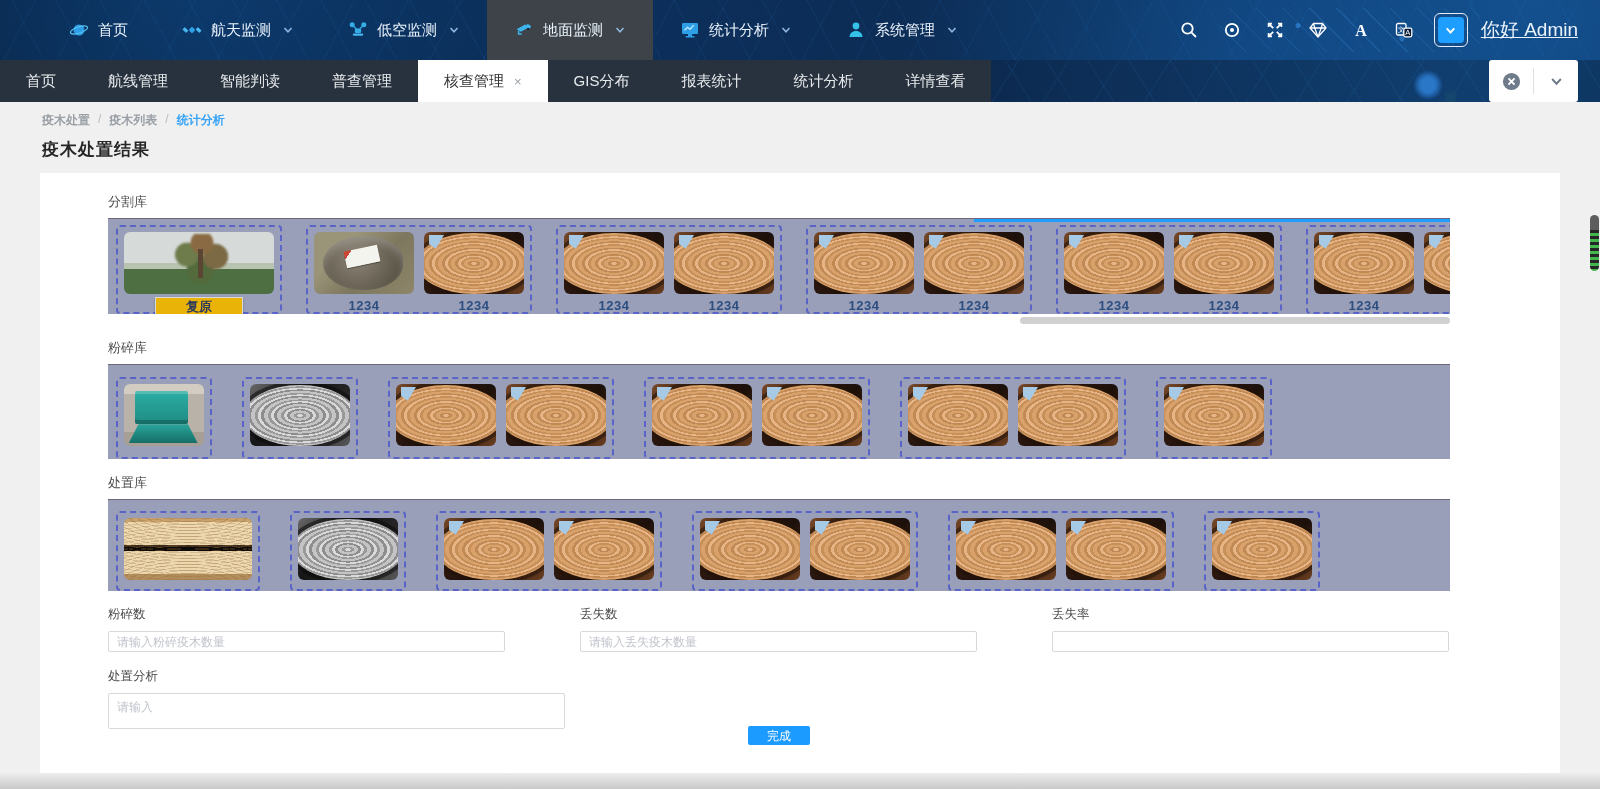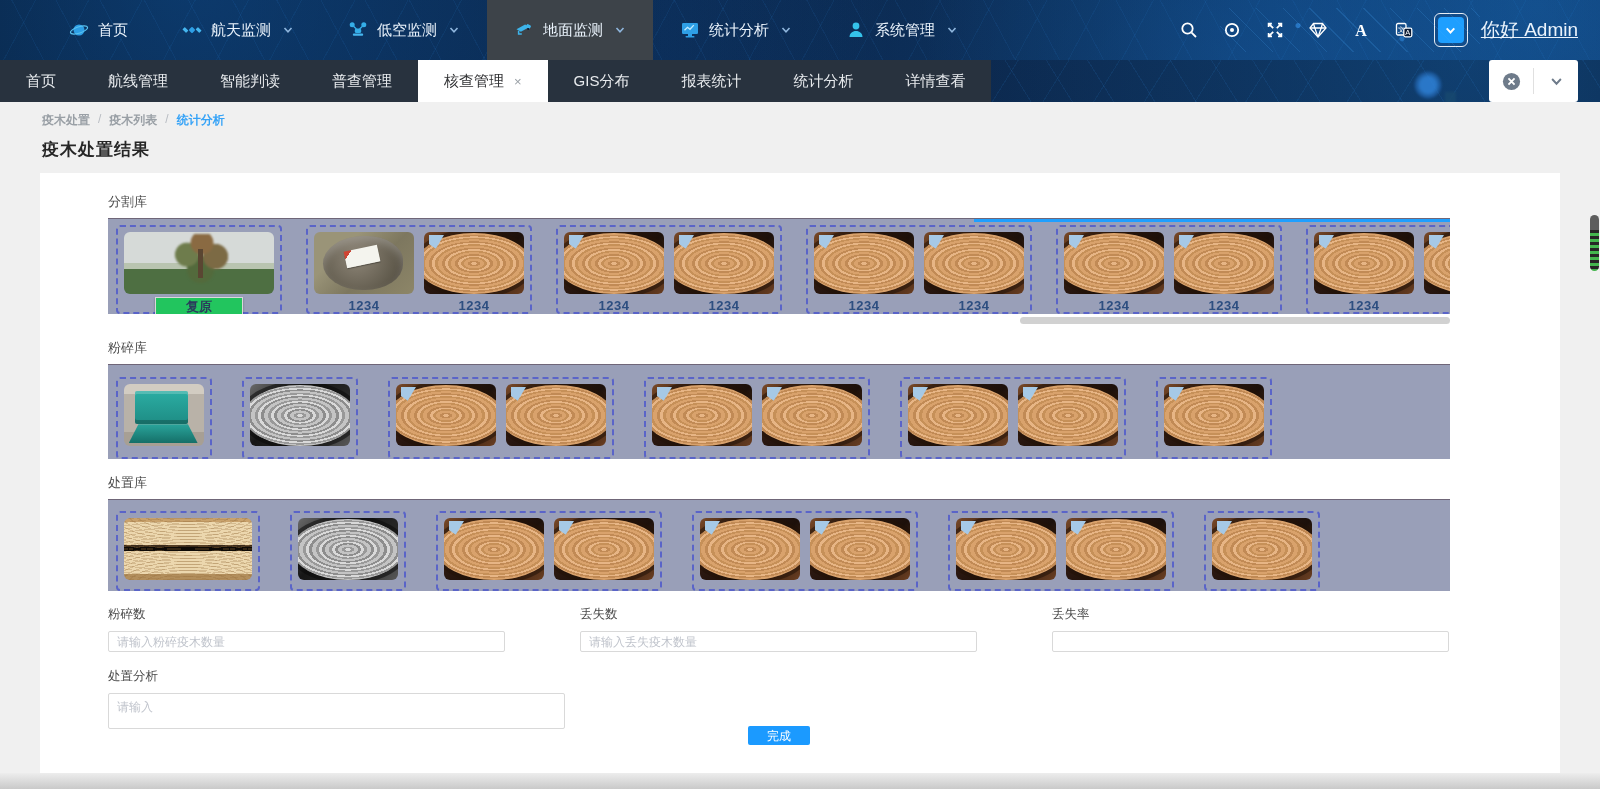--- a/index.html
+++ b/index.html
@@ -74,21 +74,21 @@
           display:flex; gap:24px; padding:6px 0 0 8px; overflow:hidden; }
   .band.s0 { height:96px; }
   .band.s1 { height:95px; padding-top:12px; gap:30px; }
   .band.s2 { height:92px; padding-top:11px; gap:30px; }
   .band-topline { position:absolute; top:0; right:0; width:476px; height:3px; background:#1e9fff; z-index:3; }
   .hbar { position:relative; width:430px; height:7px; border-radius:4px; background:#d1d1d1; margin:3px 0 0 912px; }
 
   .group { border:2px dashed #5a64c8; border-radius:4px; padding:5px 6px; display:flex; gap:10px; align-items:flex-start; flex:none; }
   .cell { display:flex; flex-direction:column; }
   .num { font-size:13px; font-weight:bold; color:#2d4e80; text-align:center; margin-top:4px; letter-spacing:.5px; }
-  .restore-btn { margin:3px auto 0; width:88px; height:20px; background:#22c55e; border:1px solid #d9d9d9;
+  .restore-btn { margin:3px auto 0; width:88px; height:20px; background:#eab308; border:1px solid #d9d9d9;
       color:#2b3a5c; font-weight:bold; font-size:13px; line-height:18px; text-align:center;
       box-shadow:0 1px 2px rgba(0,0,0,.3); cursor:pointer; }
 
   
   .thumb { height:62px; border-radius:6px; position:relative; overflow:hidden; flex:none; }
   .t-log { width:100px; background:linear-gradient(135deg,#7a4a28,#2a1710 35%,#1c100a 62%,#6b3f22); }
   .t-log::before { content:""; position:absolute; left:5%; top:5%; width:15%; height:22%;
       background:#a6c9e6; clip-path:polygon(0 0,100% 0,45% 100%,0 65%); z-index:2; }
   .t-log::after { content:""; position:absolute; left:-7%; top:2%; width:114%; height:98%; border-radius:50%;
       background:repeating-radial-gradient(ellipse 50% 46% at 50% 50%, #e7b585 0 3px, #c18a55 3px 6px, #d9a26c 6px 10px, #c69058 10px 13px);

